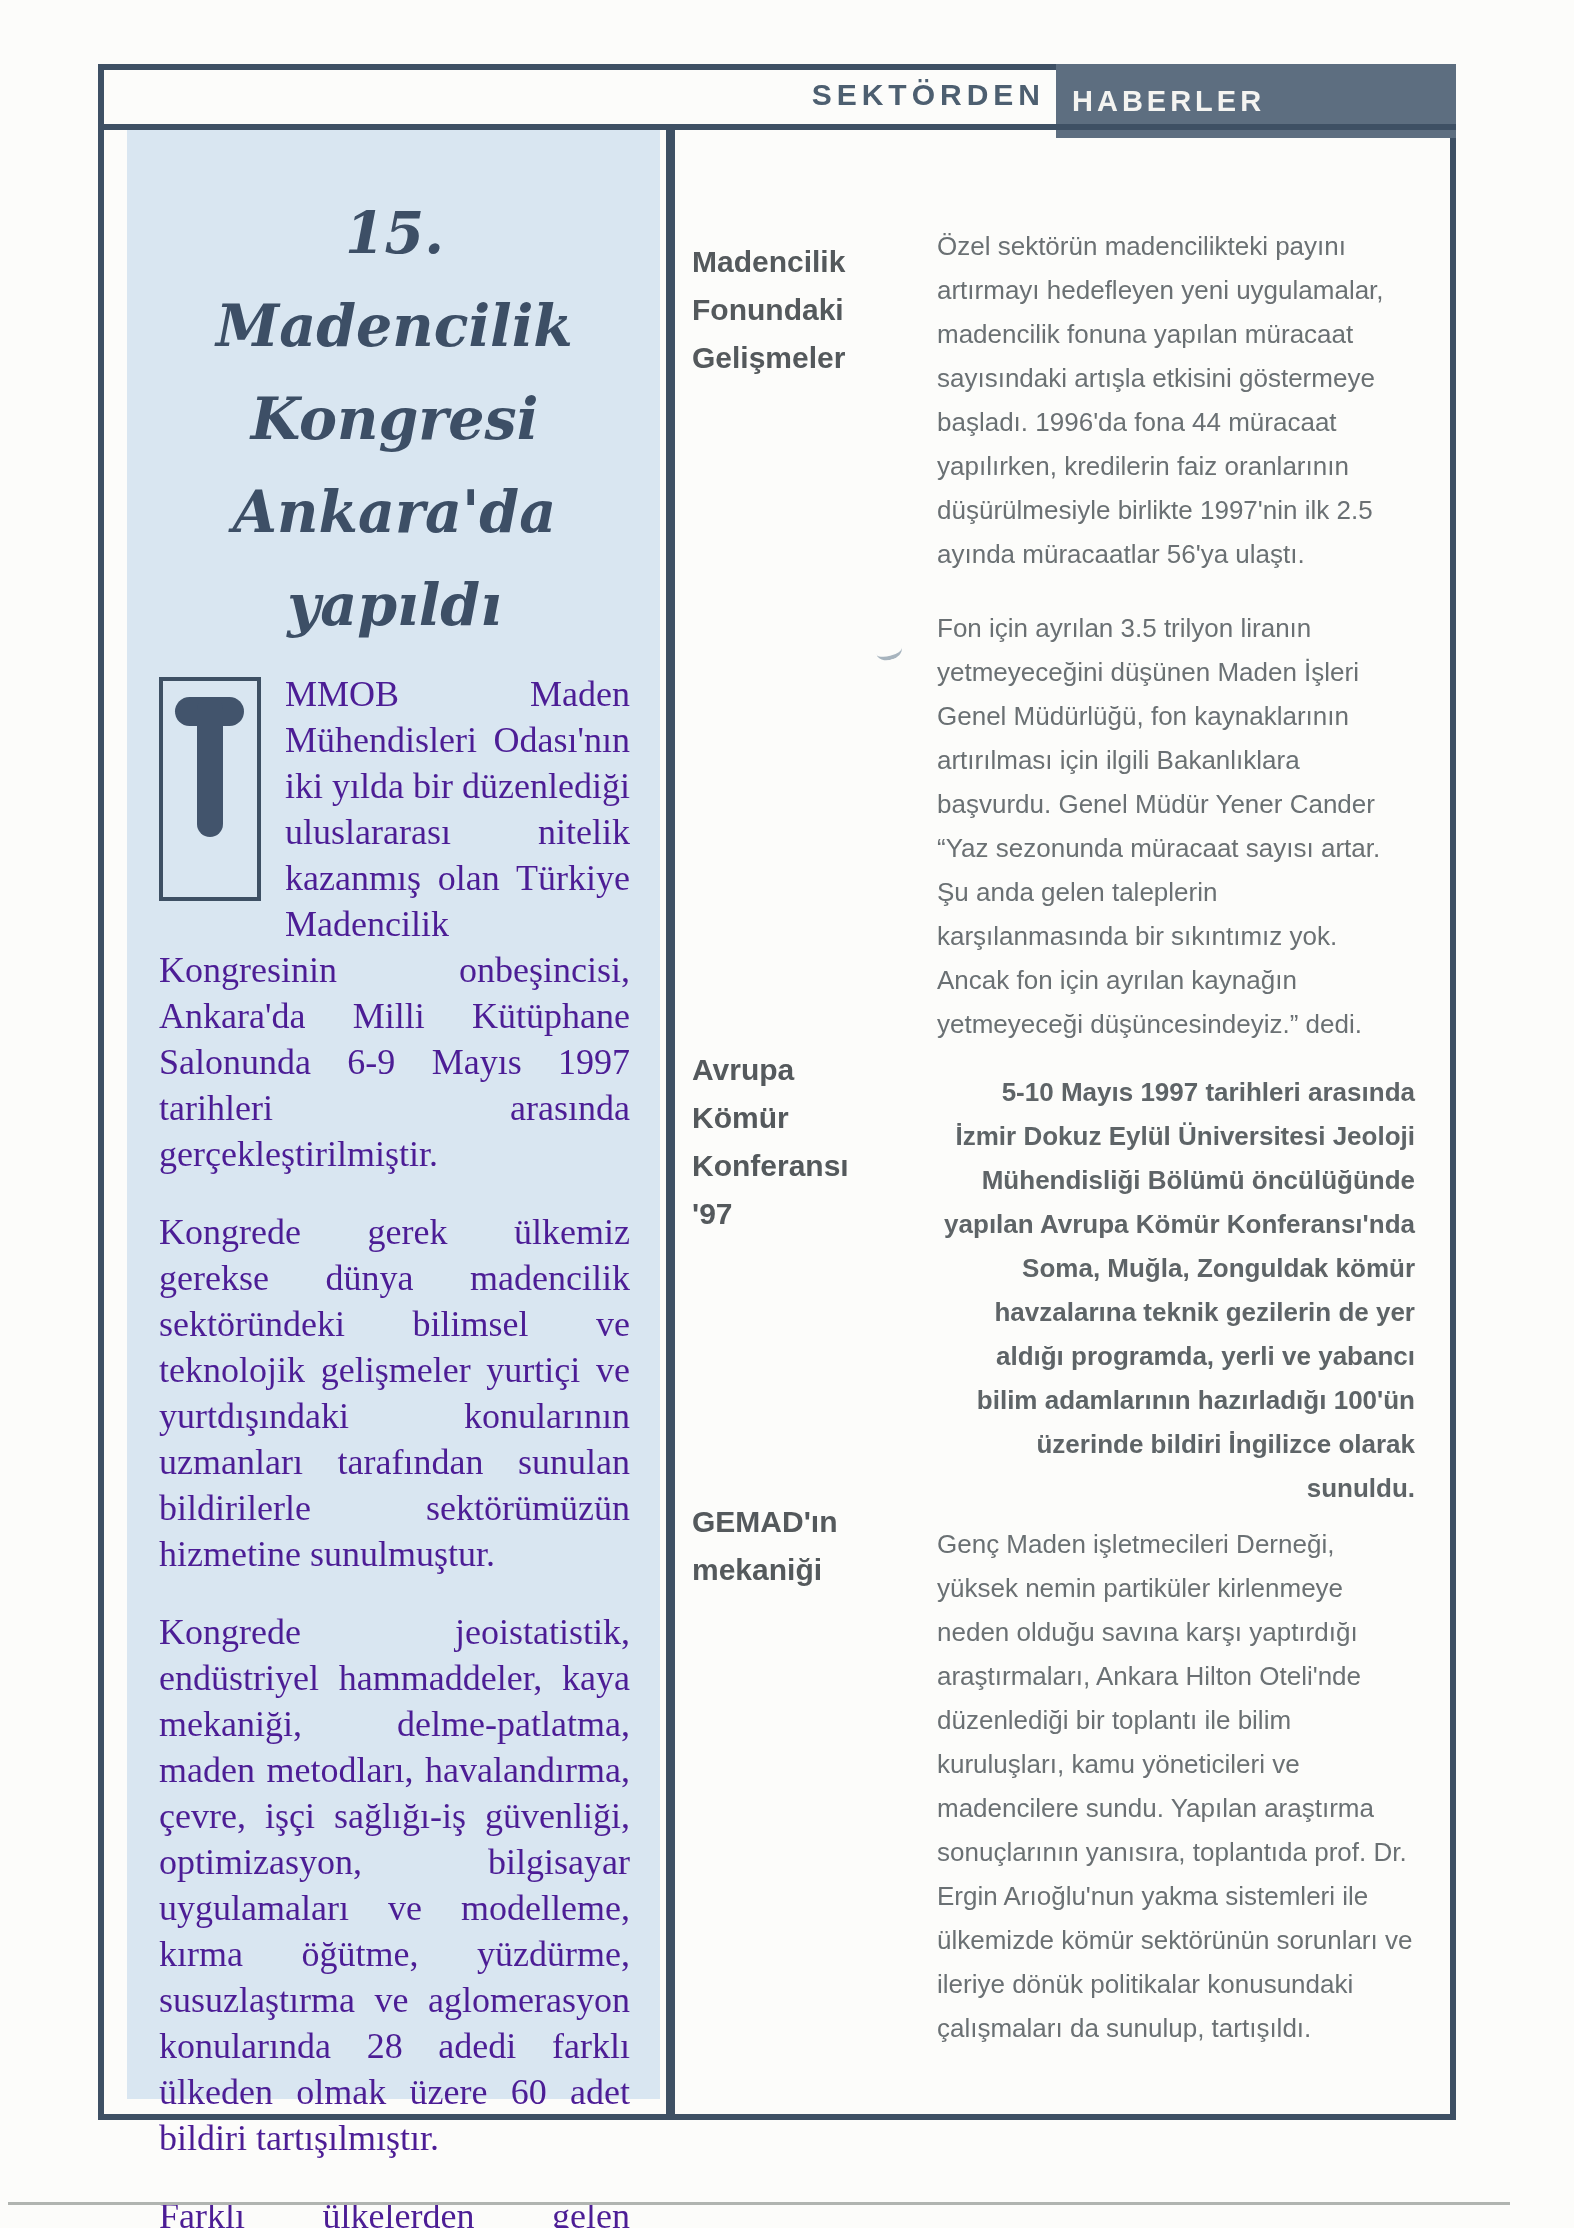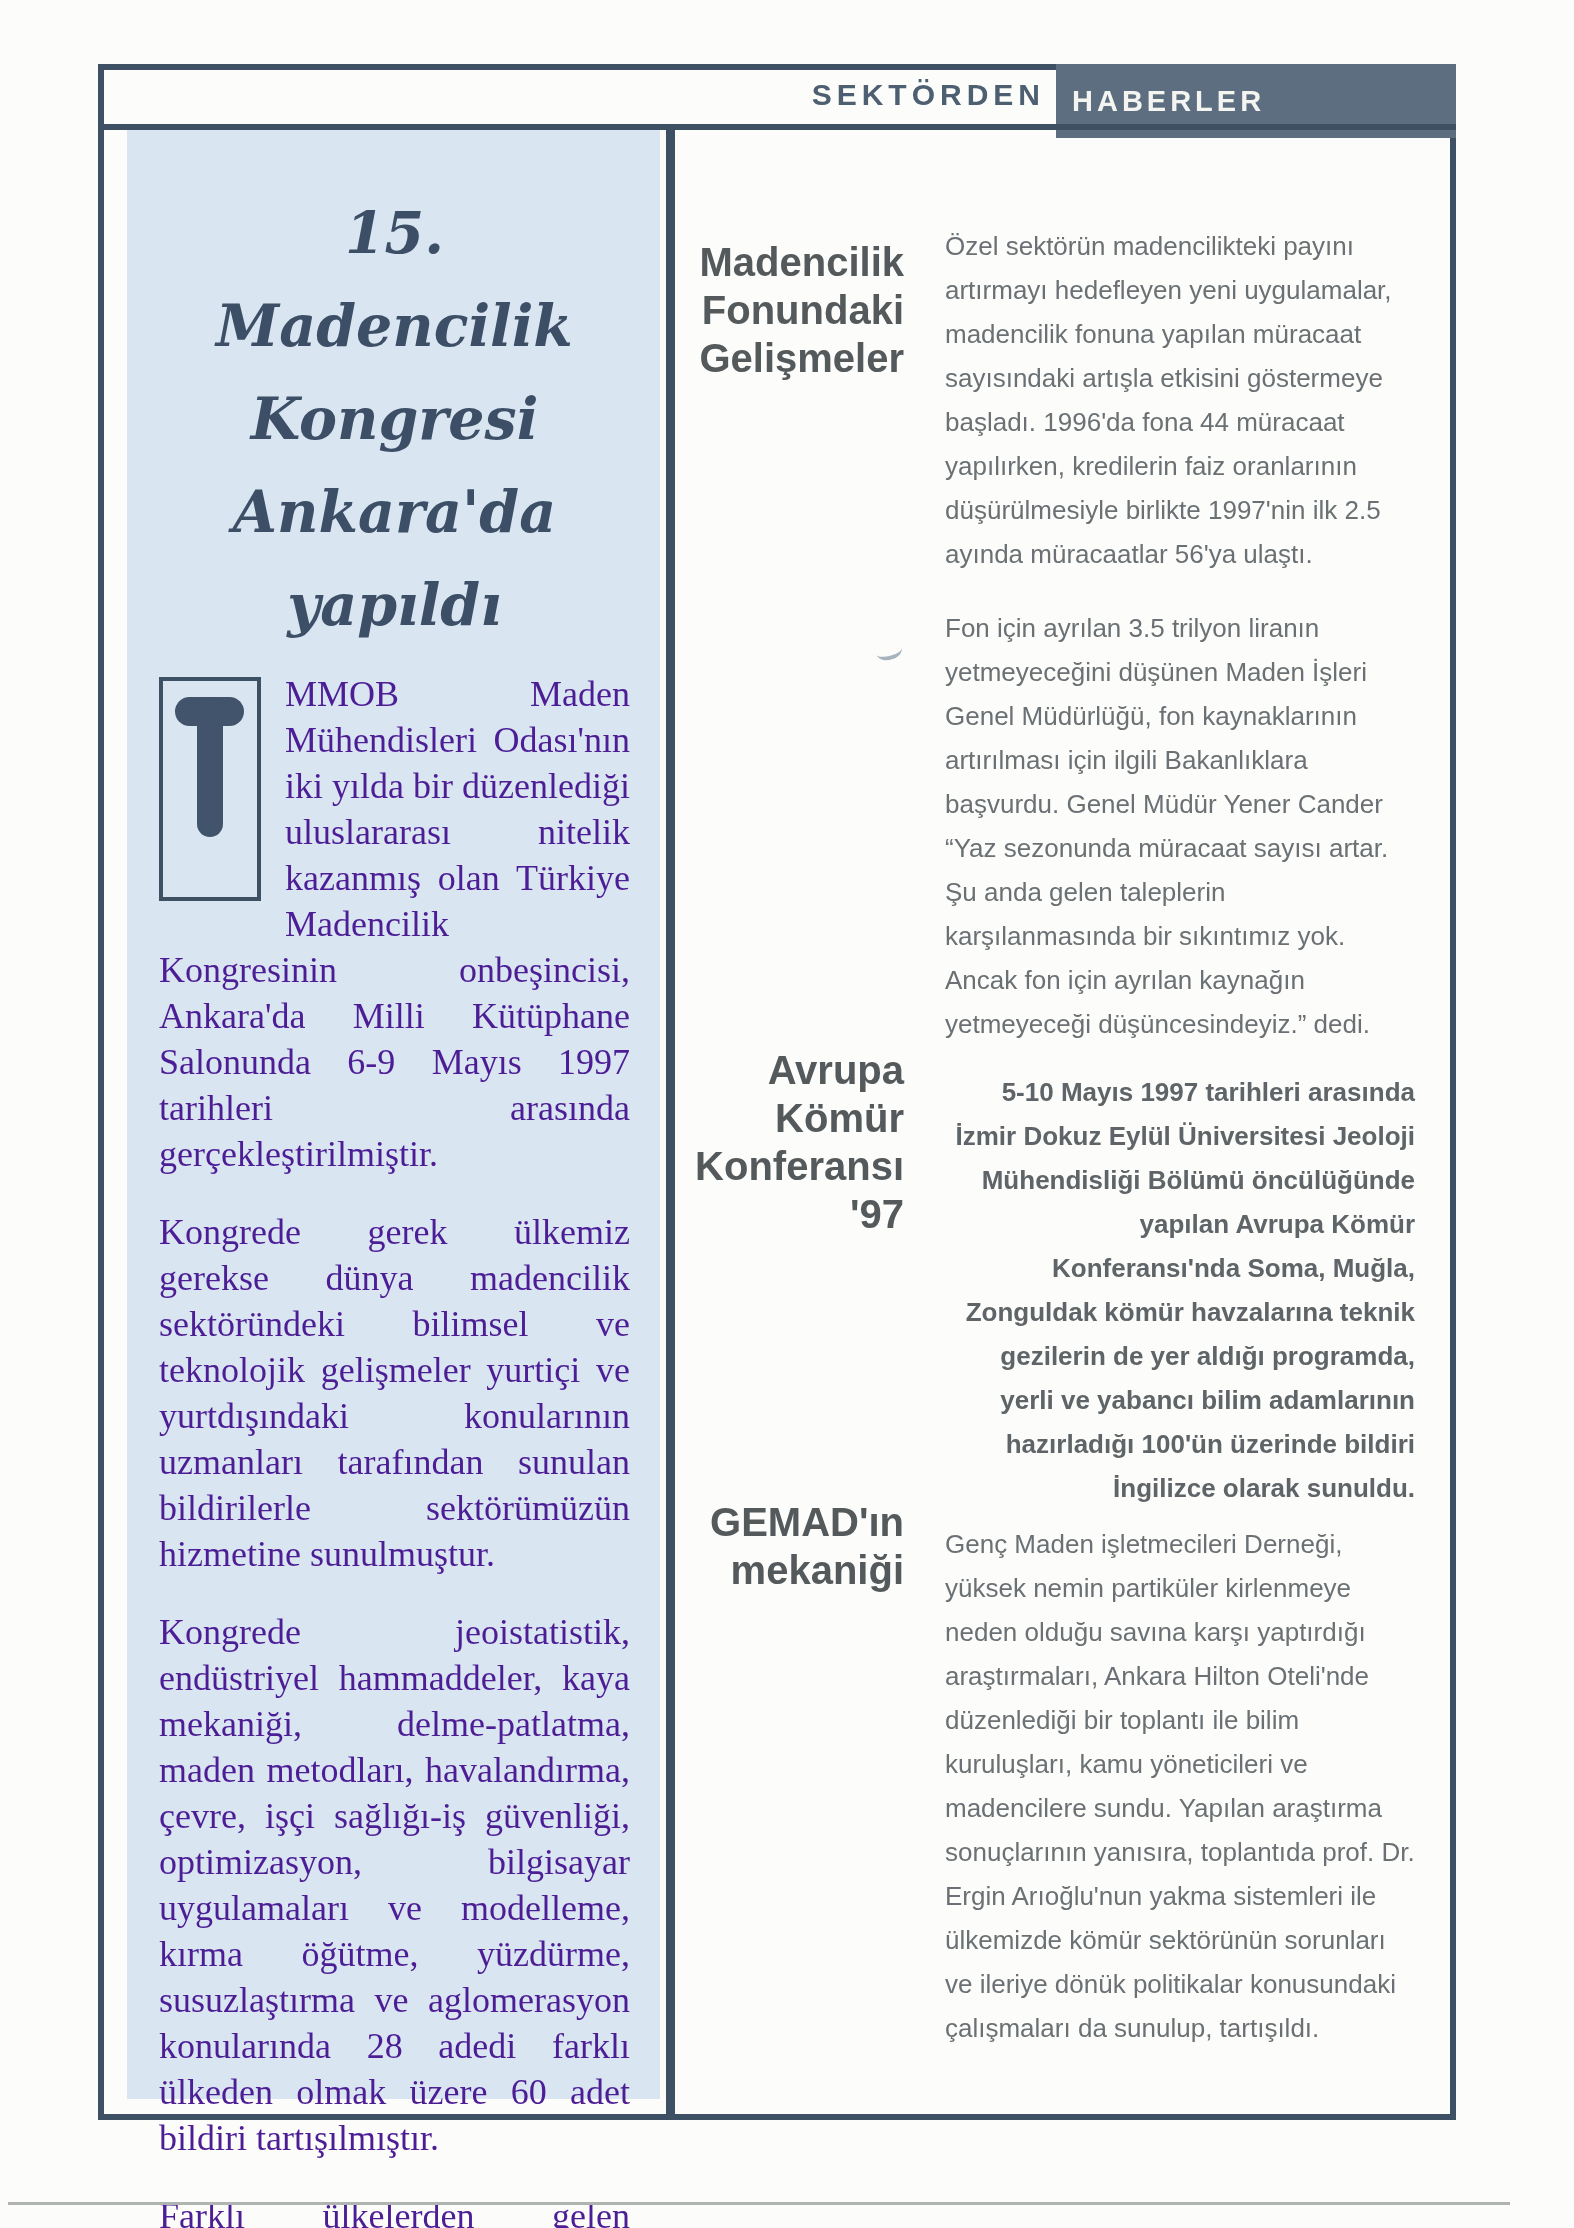--- a/index.html
+++ b/index.html
@@ -58,32 +58,32 @@
     margin:6px 24px 36px 0;
     position:relative;
   }
   .t-cross{position:absolute;left:12px;top:16px;width:69px;height:29px;border-radius:15px;background:#42546c;}
   .t-stem{position:absolute;left:34px;top:16px;width:26px;height:140px;border-radius:13px;background:#42546c;}
   
   .divider{left:666px;top:124px;width:9px;height:1996px;background:#3e5064;}
   
   .sec{display:flex;align-items:flex-start;width:742px;}
   .sec-head{
-    width:212px;flex:none;text-align:right;
-    font-weight:bold;font-size:40px;line-height:48px;
+    width:212px;flex:none;text-align:left;
+    font-weight:bold;font-size:30px;line-height:48px;
     color:#54595c;
   }
   .sec-head.head-offset{padding-top:14px;}
   .sec-body{
     margin-left:33px;width:478px;flex:none;
     font-size:26px;line-height:44px;
     color:#6a7073;
   }
   .sec-body.body-offset{padding-top:24px;}
-  .sec-body p{margin:0 0 30px 8px;}
+  .sec-body p{margin:0 0 30px 0;}
   .sec-body.bold-body{font-weight:bold;color:#5e6467;text-align:right;}
   .sec1{left:692px;top:224px;}
   .sec2{left:692px;top:1046px;}
   .sec3{left:692px;top:1498px;}
   
   .bottom-rule{left:8px;top:2202px;width:1502px;height:3px;background:#b0b4b0;}
   
   .scan-mark{
     left:876px;top:642px;width:26px;height:14px;
     border-bottom:4px solid #93a3b0;border-radius:50%;

